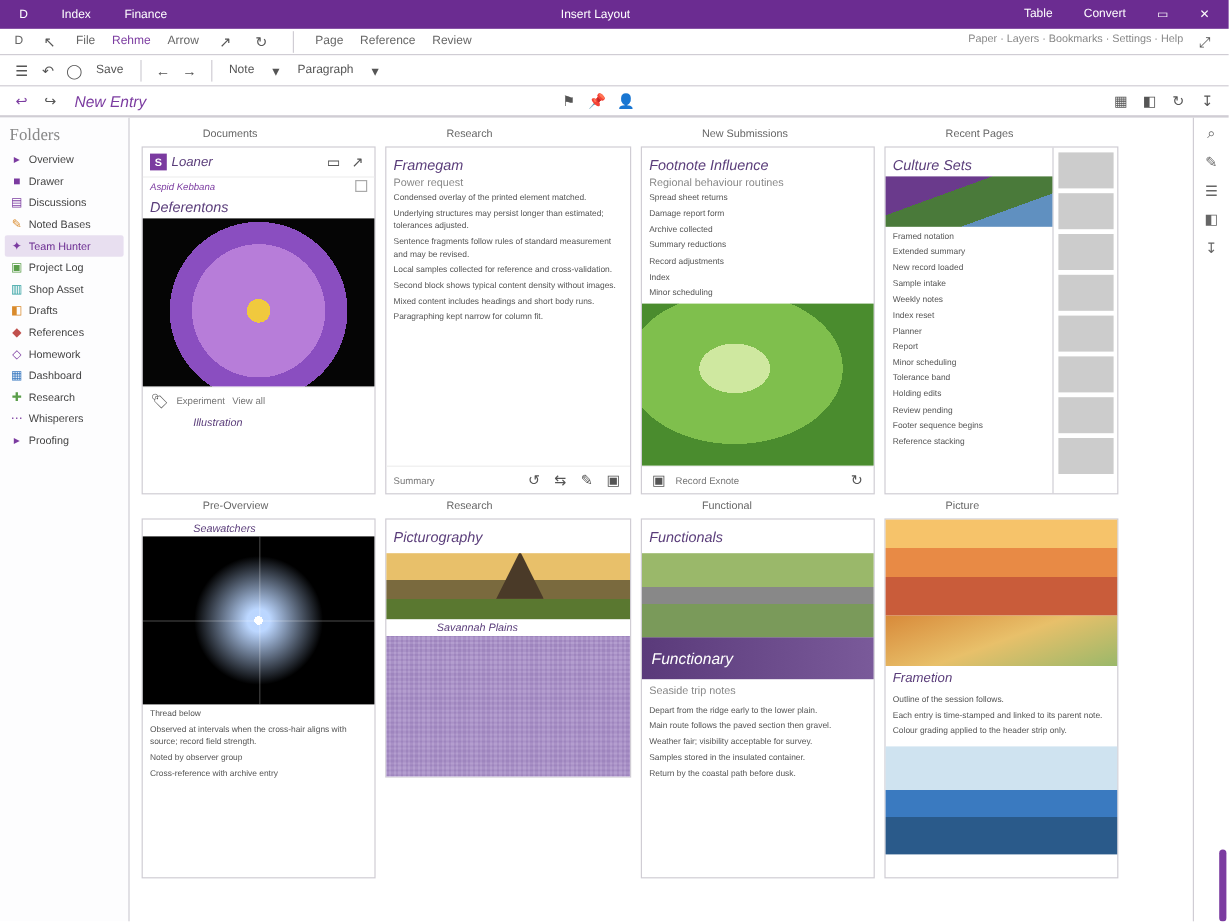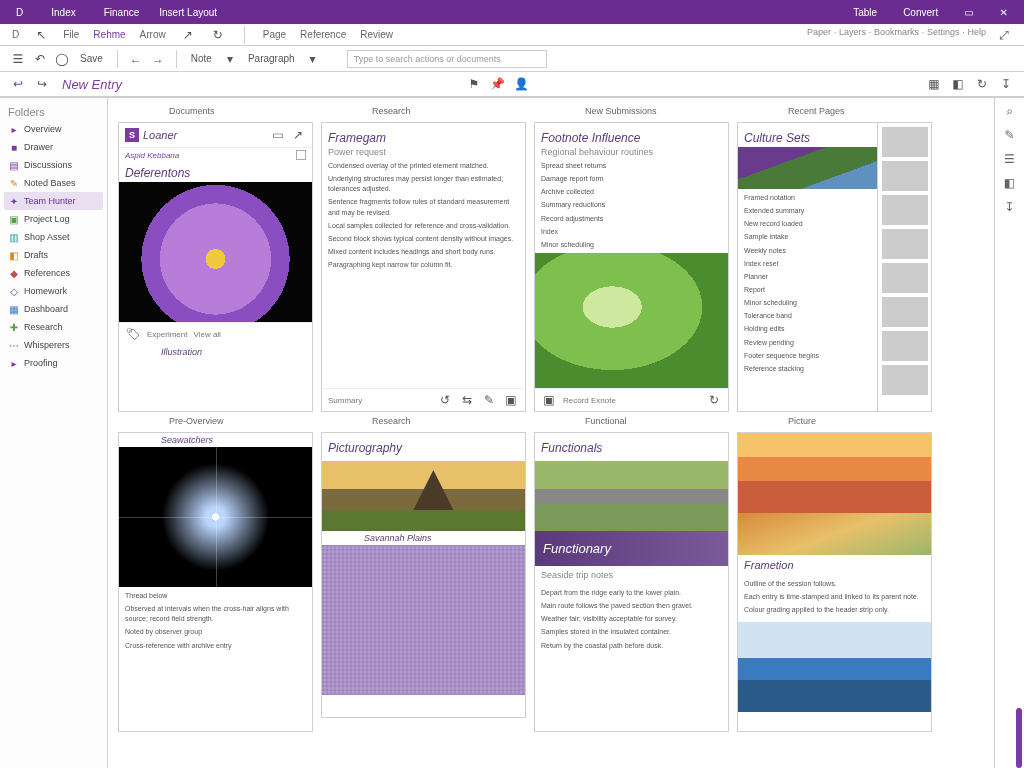--- a/index.html
+++ b/index.html
@@ -11,21 +11,21 @@
     --gray-border: #d0cdd4;
     --gray-text: #666;
     --gray-light: #f5f4f7;
   }
   * { box-sizing: border-box; margin: 0; padding: 0; font-family: "Segoe UI", Arial, sans-serif; }
   body { background: #fff; width: 1024px; height: 768px; overflow: hidden; font-size: 11px; color: #333; }
 
   
   .titlebar { height: 24px; background: var(--purple-dark); display: flex; align-items: center; padding: 0 8px; color: #fff; font-size: 10px; gap: 12px; }
   .titlebar .tab { padding: 2px 8px; cursor: pointer; }
-  .titlebar .center { flex: 1; }
+  .titlebar .center { flex: 1; text-align: center; }
   .titlebar .right { display: flex; gap: 10px; }
 
   
   .ribbon-tabs { height: 22px; display: flex; align-items: center; gap: 14px; padding: 0 12px; border-bottom: 1px solid var(--gray-border); font-size: 10px; color: var(--gray-text); }
   .ribbon-tabs .rtab { cursor: pointer; }
   .ribbon-tabs .rtab.active { color: var(--purple-mid); }
   .right-tabs { margin-left: auto; display:flex; gap:10px; color:#888; font-size:9px;}
 
   
   .toolbar { height: 26px; display: flex; align-items: center; gap: 6px; padding: 0 10px; border-bottom: 1px solid var(--gray-border); }
@@ -34,21 +34,21 @@
   .tool-lbl { font-size:10px; color:#555; padding:0 4px; cursor:pointer; }
   .searchbox { flex:0 0 200px; margin-left:20px; border:1px solid var(--gray-border); height:18px; font-size:9px; padding:0 6px; color:#999; display:flex; align-items:center; }
 
   
   .toolbar2 { height: 26px; display: flex; align-items: center; gap: 8px; padding: 0 10px; border-bottom: 2px solid var(--gray-border); }
   .toolbar2 .title { color: var(--purple-mid); font-size:13px; font-style:italic; margin-left:4px; }
 
   
   .body { display: flex; height: calc(768px - 24px - 22px - 26px - 26px); }
   .sidebar { width: 108px; border-right: 1px solid var(--gray-border); padding: 6px 4px; background:#fdfdfe; }
-  .side-group { font-size:11px; color:#888; padding:2px 4px; }
+  .side-group { font-size:14px; color:#888; padding:2px 4px;font-family:Liberation Serif, serif; }
   .side-item { display:flex; align-items:center; gap:4px; padding:3px 4px; font-size:9px; color:#444; cursor:pointer; border-radius:2px; }
   .side-item.active { background: var(--purple-pale); color: var(--purple-dark); }
   .side-ico { width:12px; height:12px; display:inline-flex; align-items:center; justify-content:center; font-size:10px; }
   .c-purple{color:var(--purple-mid);} .c-green{color:#5a9e4a;} .c-orange{color:#d98a2b;} .c-teal{color:#2b9e9e;} .c-blue{color:#3a7ac0;} .c-red{color:#c0504d;}
 
   .main { flex:1; overflow:auto; padding:8px 6px 8px 10px; display:flex; flex-direction:column; gap:4px; }
   .row-header { display:grid; grid-template-columns: 195px 205px 195px 195px; gap:8px; font-size:9px; color:var(--gray-text); padding:0 4px 2px;margin-left:47px; }
   .cards { display:grid; grid-template-columns: 195px 205px 195px 195px; gap:8px; }
   .card { border:1px solid var(--gray-border); background:#fff; display:flex; flex-direction:column; font-size:8px; }
   .card.tall { height:290px; }
@@ -136,21 +136,20 @@
   <span class="tool-ico">◯</span>
   <span class="tool-lbl">Save</span>
   <span class="tool-sep"></span>
   <span class="tool-ico">←</span>
   <span class="tool-ico">→</span>
   <span class="tool-sep"></span>
   <span class="tool-lbl">Note</span>
   <span class="tool-ico">▾</span>
   <span class="tool-lbl">Paragraph</span>
   <span class="tool-ico">▾</span>
-  <div class="searchbox">Type to search actions or documents</div>
 </div>
 
 <div class="toolbar2">
   <span class="tool-ico c-purple">↩</span>
   <span class="tool-ico">↪</span>
   <span class="title">New Entry</span>
   <span style="flex:1"></span>
   <span class="tool-ico">⚑</span>
   <span class="tool-ico">📌</span>
   <span class="tool-ico">👤</span>
@@ -356,21 +355,21 @@
         <div class="img img-star"></div>
         <div class="card-body lines" id="body-b0">
             <p>Thread below</p>
             <p>Observed at intervals when the cross-hair aligns with source; record field strength.</p>
             <p>Noted by observer group</p>
             <p>Cross-reference with archive entry</p>
             <p></p>
           </div>
       </div>
 
-      <div class="card" style="height:286px">
+      <div class="card" style="height:216px">
         <div class="card-title" style="padding:4px 6px">Picturography</div>
         <div class="img img-mountain"></div>
         <div class="section-label">Savannah Plains</div>
         <div class="img img-texture"></div>
       </div>
 
       <div class="card" style="height:300px">
         <div class="card-title" style="padding:4px 6px">Functionals</div>
         <div class="img img-road"></div>
         <div class="hero-purple">Functionary</div>

